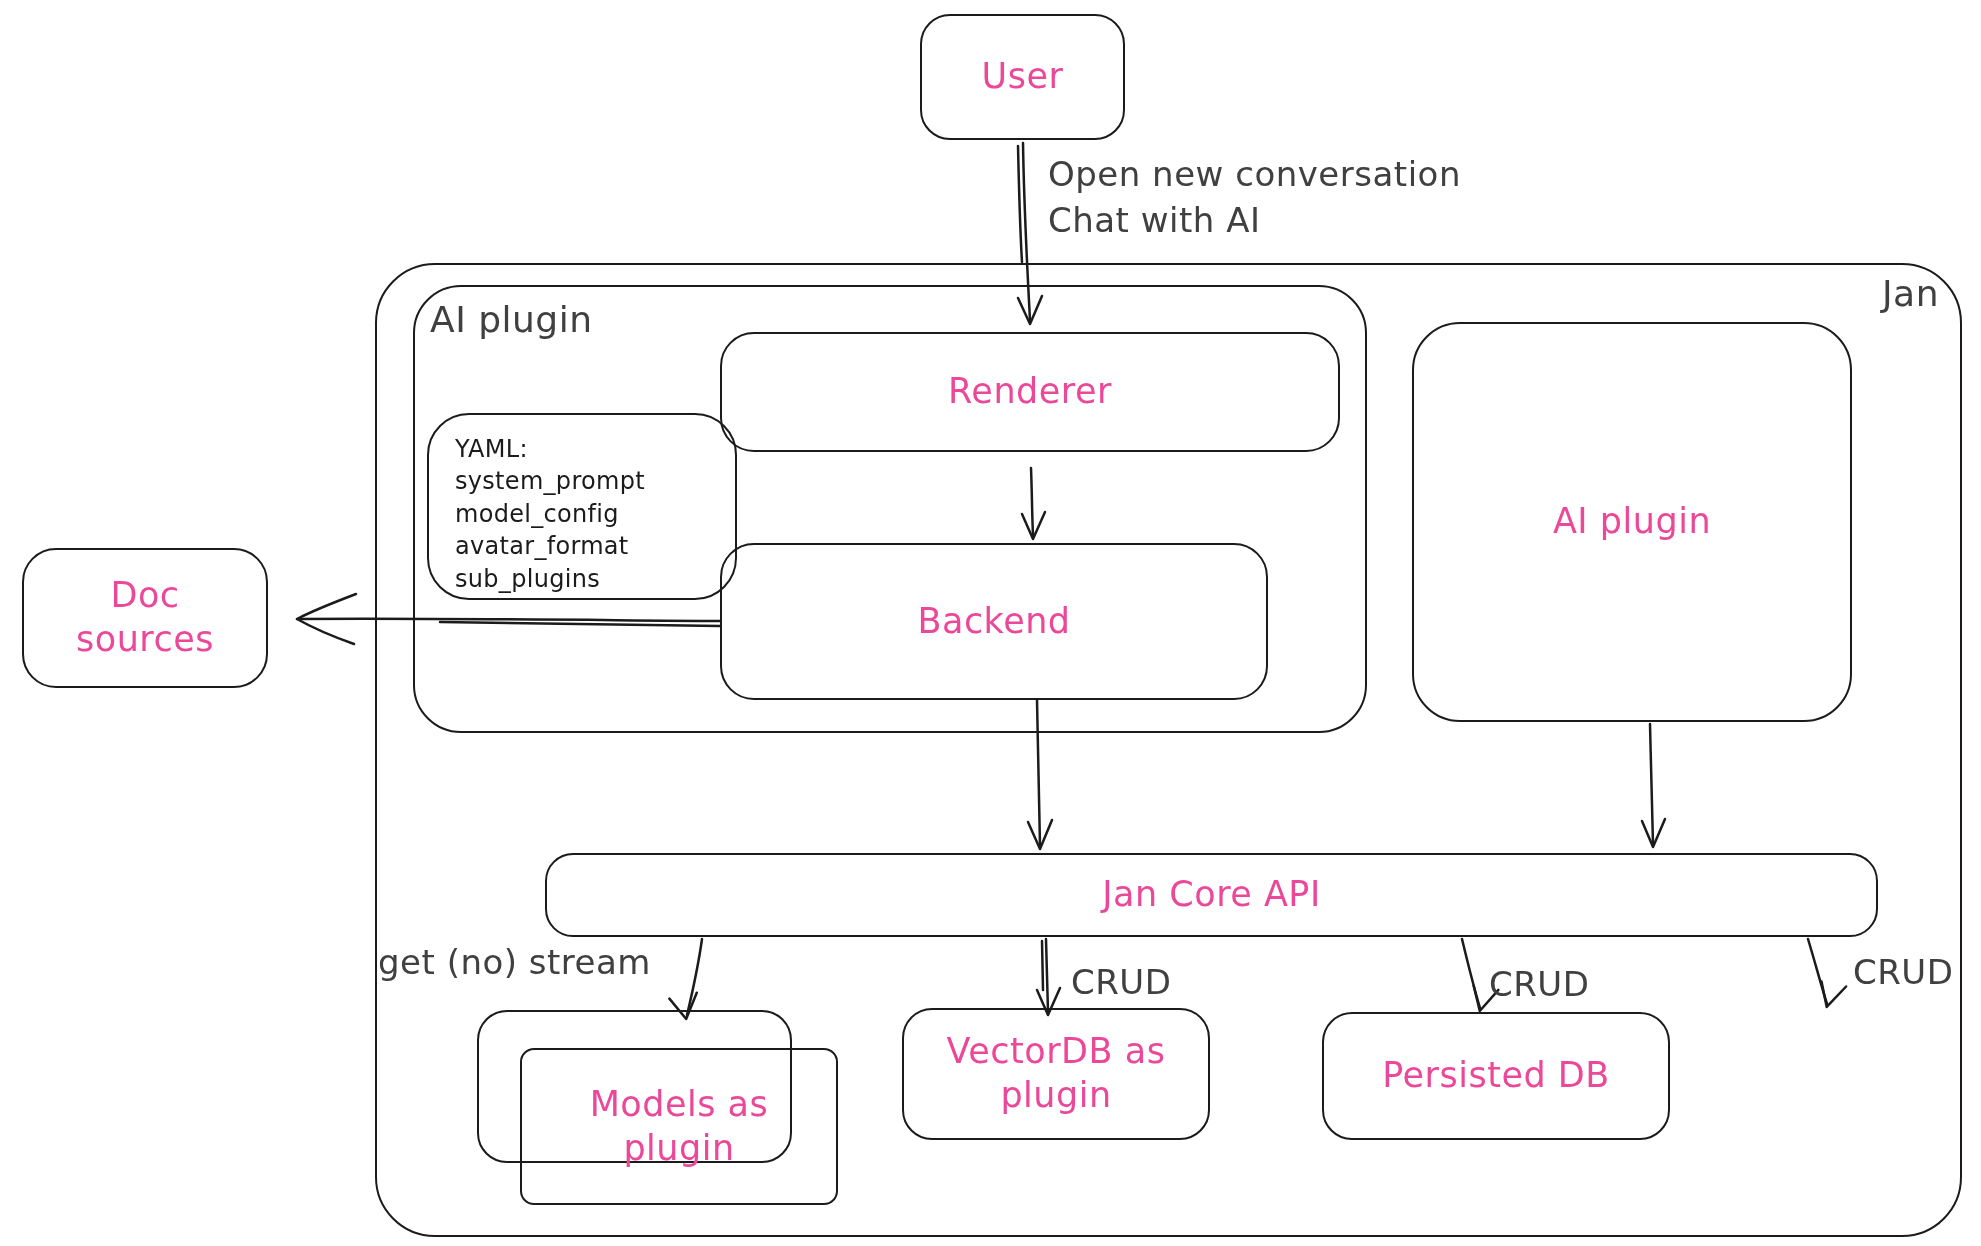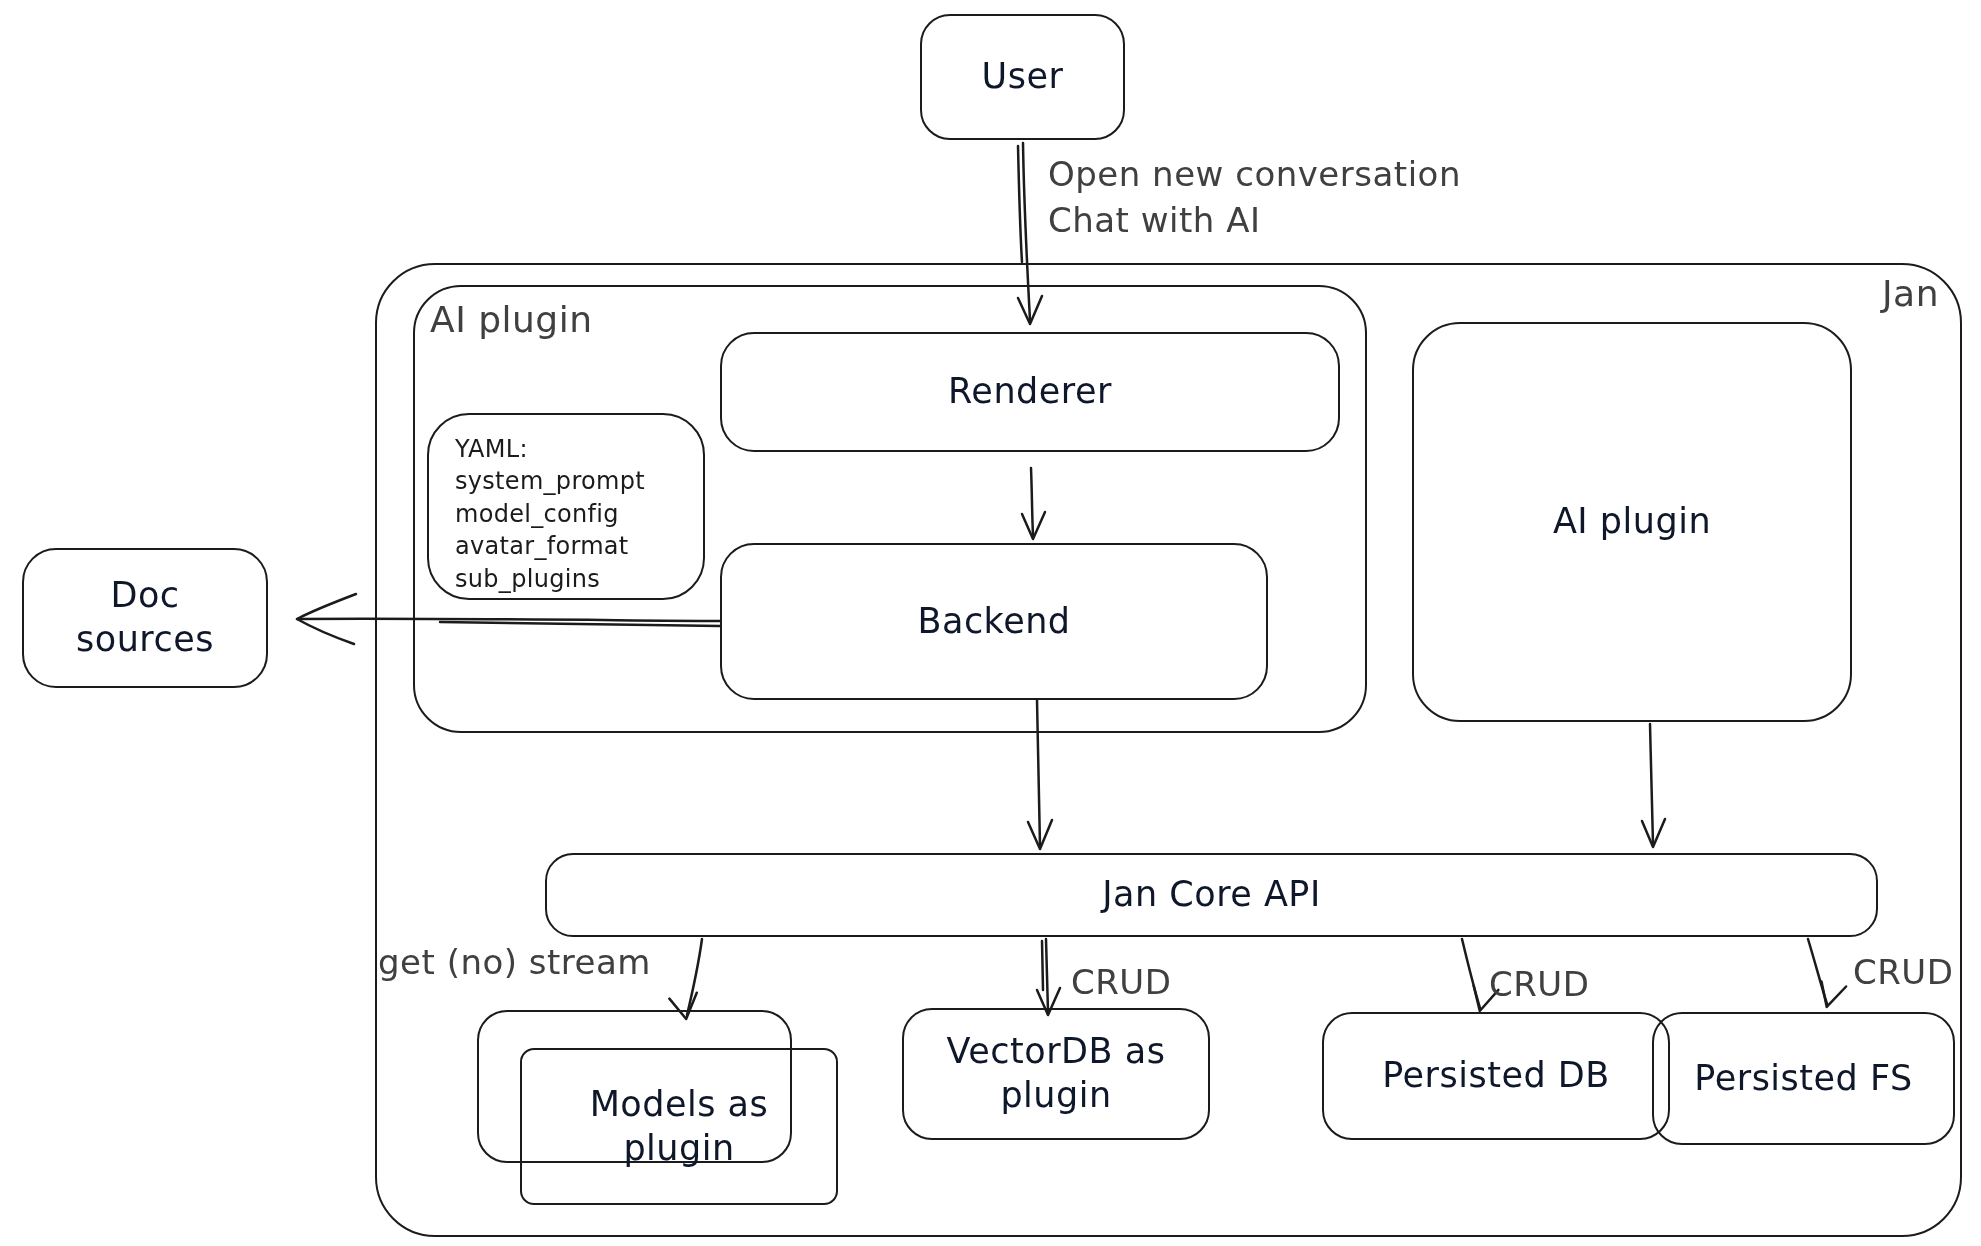--- a/index.html
+++ b/index.html
@@ -17,37 +17,37 @@
     border-radius:34px;
     background:transparent;
     display:flex;align-items:center;justify-content:center;
     text-align:center;
     box-sizing:border-box;
   }
   .node-label{
     font-size:35px;
     letter-spacing:0.5px;
     line-height:1.25;
-    color:#0f172a;
+    color:#ec4899;
     padding:0 14px;
   }
   .floating-label{
     position:absolute;
     font-size:34px;
     letter-spacing:0.5px;
     line-height:1.35;
     color:#404040;
     white-space:nowrap;
   }
   
   #box-user{left:920px;top:14px;width:205px;height:126px;border-radius:30px;}
   #box-jan{left:375px;top:263px;width:1587px;height:974px;border-radius:60px;}
   #box-ai-left{left:413px;top:285px;width:954px;height:448px;border-radius:48px;}
   #box-renderer{left:720px;top:332px;width:620px;height:120px;}
-  #box-yaml{left:427px;top:413px;width:278px;height:187px;border-radius:42px;align-items:flex-start;justify-content:flex-start;}
+  #box-yaml{left:427px;top:413px;width:310px;height:187px;border-radius:42px;align-items:flex-start;justify-content:flex-start;}
   #box-backend{left:720px;top:543px;width:548px;height:157px;}
   #box-doc{left:22px;top:548px;width:246px;height:140px;}
   #box-ai-right{left:1412px;top:322px;width:440px;height:400px;border-radius:48px;}
   #box-core{left:545px;top:853px;width:1333px;height:84px;border-radius:28px;}
   #box-models-back{left:477px;top:1010px;width:315px;height:153px;border-radius:30px;}
   #box-models-front{left:520px;top:1048px;width:318px;height:157px;border-radius:14px;}
   #box-vectordb{left:902px;top:1008px;width:308px;height:132px;border-radius:30px;}
   #box-pdb{left:1322px;top:1012px;width:348px;height:128px;border-radius:30px;}
   #box-pfs{left:1652px;top:1012px;width:303px;height:133px;border-radius:30px;}
 
@@ -126,23 +126,20 @@
   </div>
 
   <div class="box" id="box-vectordb">
     <span class="node-label" style="max-width:240px;">VectorDB as plugin</span>
   </div>
 
   <div class="box" id="box-pdb">
     <span class="node-label">Persisted DB</span>
   </div>
 
-  <div class="box" id="box-pfs">
-    <span class="node-label">Persisted FS</span>
-  </div>
 
   <svg class="edges" width="1981" height="1246" viewBox="0 0 1981 1246">
 
     <g>
       <path d="M 1023 143 C 1024 205 1027 265 1030 320"></path>
       <path d="M 1018 146 C 1019 190 1020 230 1022 262"></path>
       <path d="M 1018 298 L 1030 324 L 1042 296"></path>
     </g>
 
     <g>

